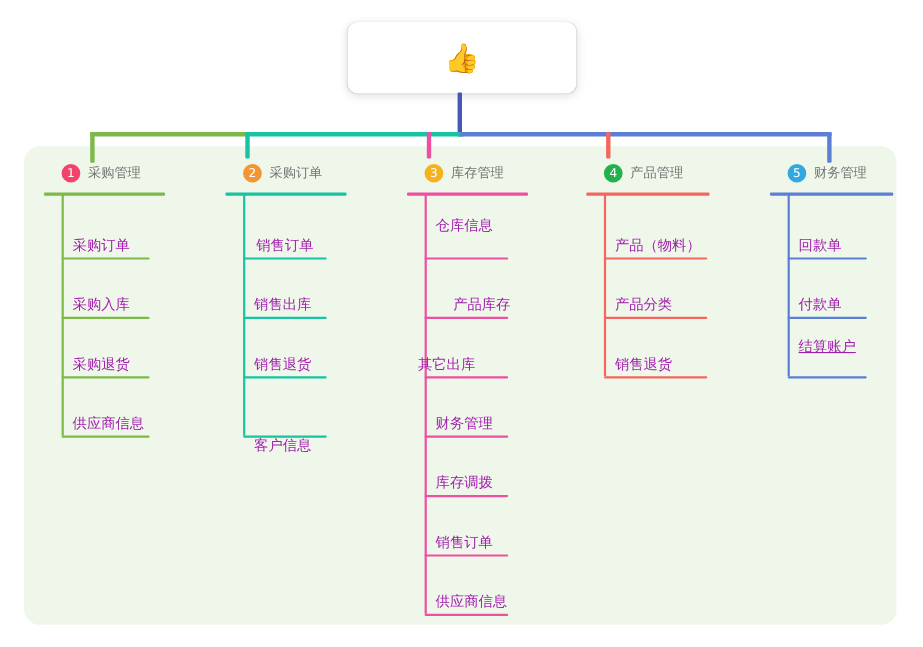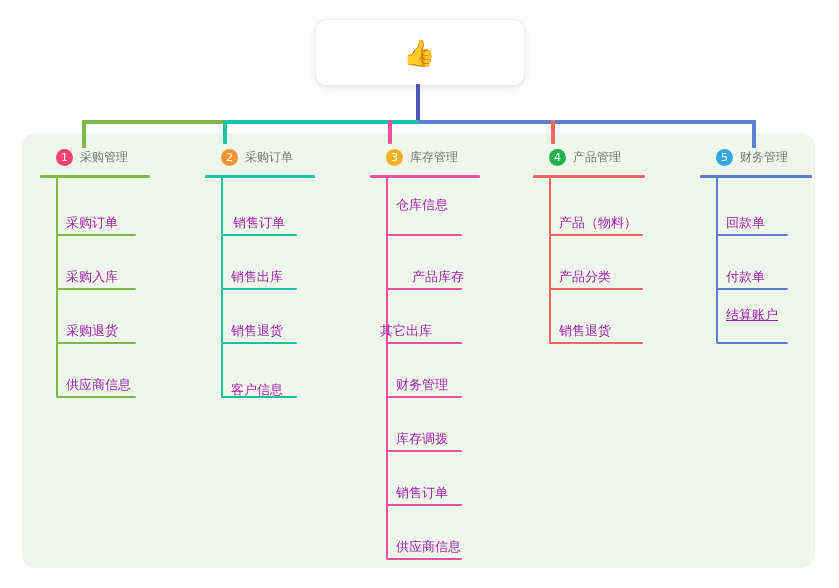--- a/index.html
+++ b/index.html
@@ -167,21 +167,21 @@
           <span class="col-title">采购订单</span>
         </div>
         <div class="col-rule" style="top: 30px; width: 110px; background: rgb(23, 195, 162);"></div>
       </div>
       <div class="leaf-label" style="left: 233px; top: 214px; position: absolute;">销售订单</div>
       <div class="leaf-rule" style="left: 221px; top: 234px; width: 76px; background: rgb(23, 195, 162);"></div>
       <div class="leaf-label" style="left: 231px; top: 268px; position: absolute;">销售出库</div>
       <div class="leaf-rule" style="left: 221px; top: 288px; width: 76px; background: rgb(23, 195, 162);"></div>
       <div class="leaf-label" style="left: 231px; top: 322px; position: absolute;">销售退货</div>
       <div class="leaf-rule" style="left: 221px; top: 342px; width: 76px; background: rgb(23, 195, 162);"></div>
-      <div class="leaf-label" style="left: 231px; top: 381px; position: absolute; text-align: center;">客户信息</div>
+      <div class="leaf-label" style="left: 231px; top: 396px; position: absolute; text-align: center;">客户信息</div>
       <div class="leaf-rule" style="left: 221px; top: 396px; width: 76px; background: rgb(23, 195, 162);"></div>
       <div class="column" style="left: 370px;">
         <div class="col-head">
           <span class="badge" style="background: rgb(245, 177, 30);">3</span>
           <span class="col-title">库存管理</span>
         </div>
         <div class="col-rule" style="top: 30px; width: 110px; background: rgb(239, 79, 160);"></div>
       </div>
       <div class="leaf-label" style="left: 396px; top: 196px; position: absolute;">仓库信息</div>
       <div class="leaf-rule" style="left: 386px; top: 234px; width: 76px; background: rgb(239, 79, 160);"></div>

